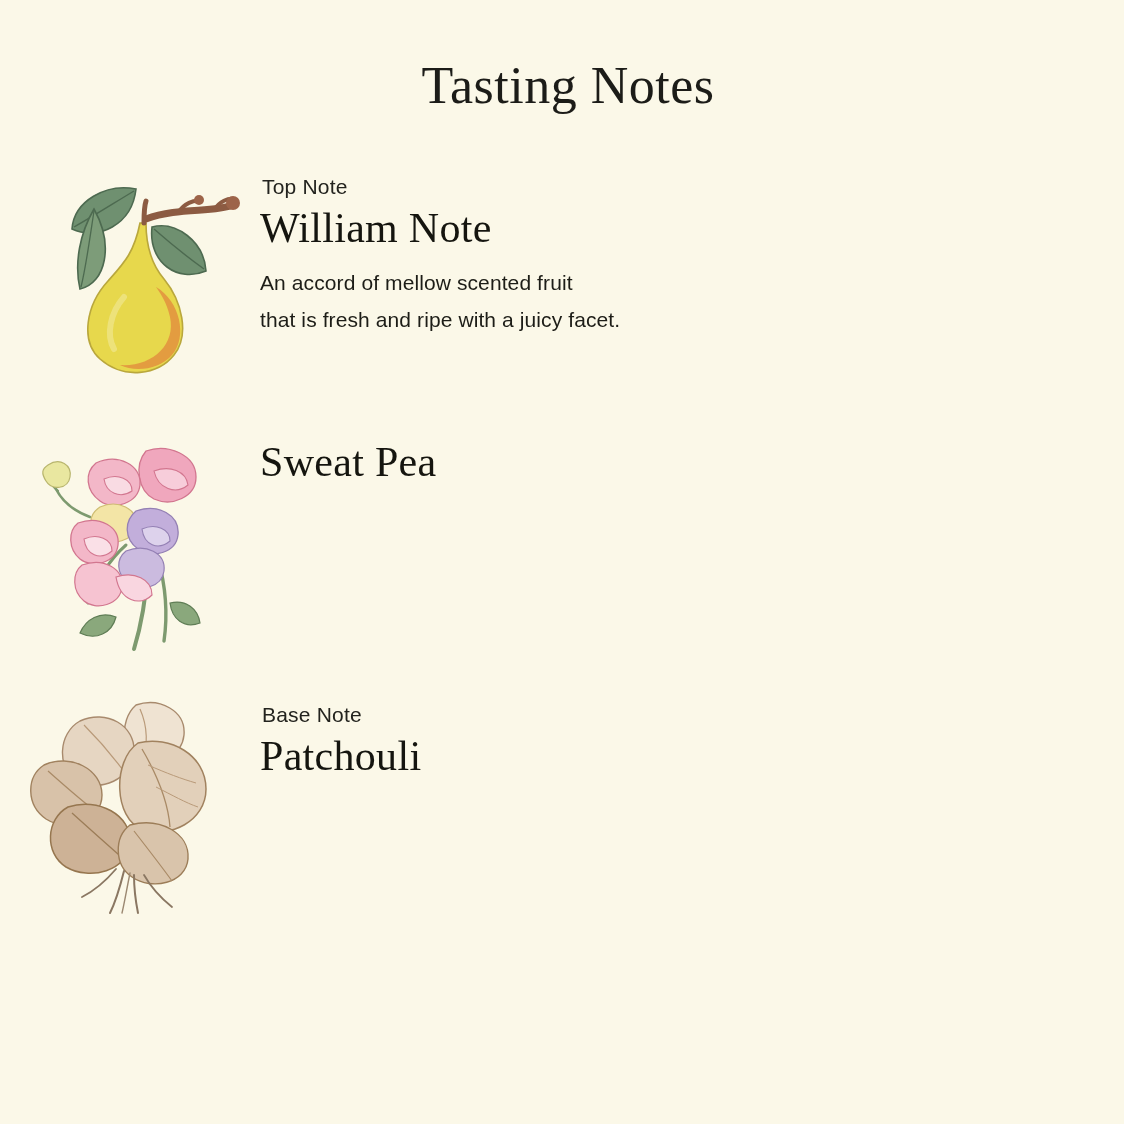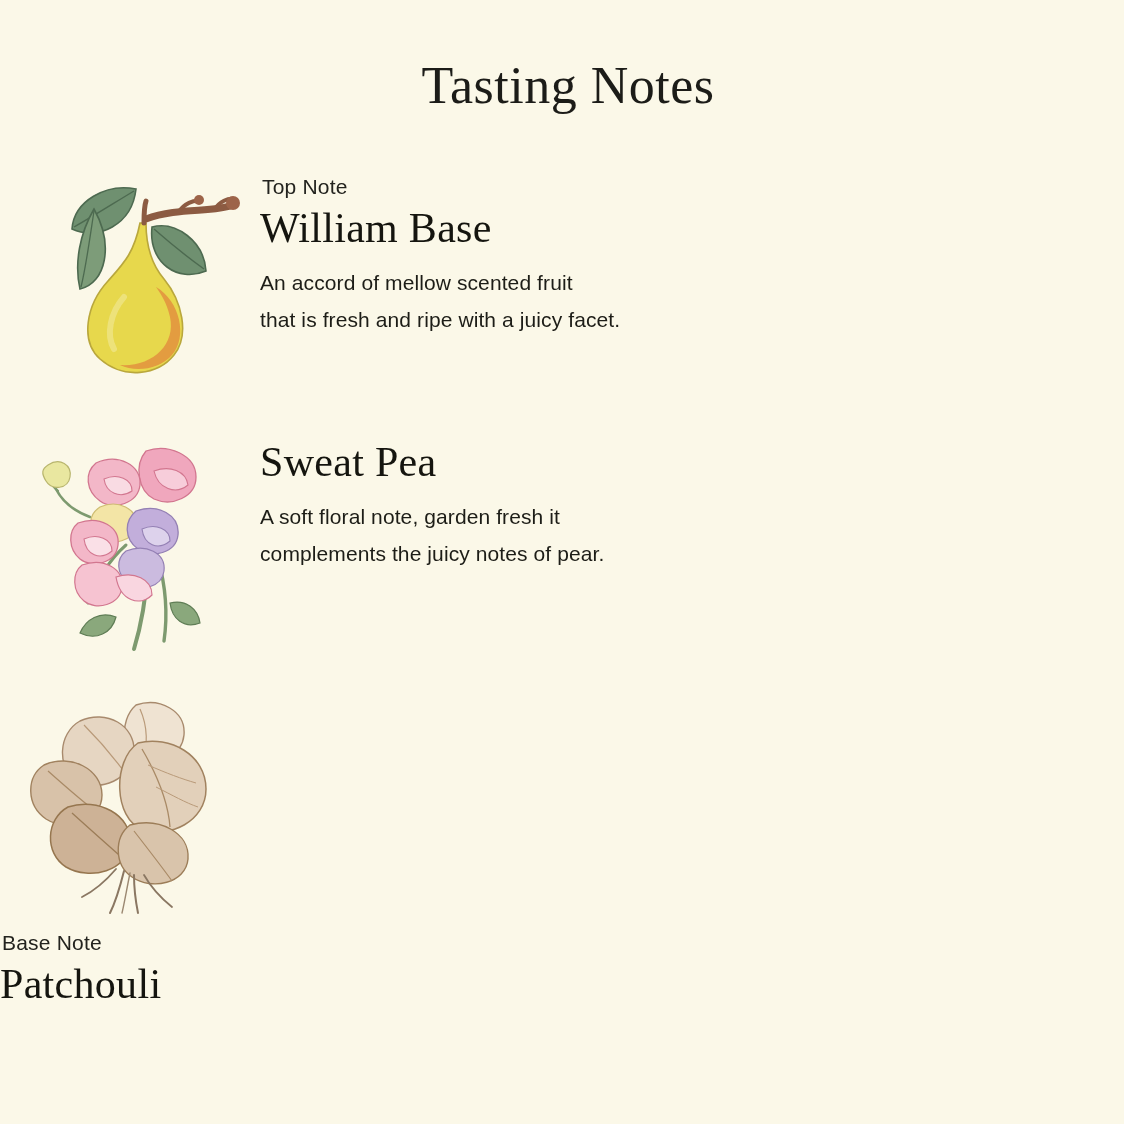--- a/index.html
+++ b/index.html
@@ -72,21 +72,21 @@
     font-size: 21px;
     line-height: 1.75;
     color: #1d1d17;
     margin: 0;
     max-width: 620px;
     letter-spacing: 0.1px;
   }
   
   .row-1 { margin-top: 0; }
   .row-2 { margin-top: 36px; }
-  .row-3 { margin-top: 36px; flex-direction: column; }
+  .row-3 { margin-top: 36px; }
 </style>
 </head>
 <body>
 
 <div class="page">
 
   <h1 class="title">Tasting Notes</h1>
 
   <div class="notes">
 
@@ -108,21 +108,21 @@
           <path d="M126 62 C142 76 162 92 176 102" stroke="#4d6a50" stroke-width="1.4" fill="none"></path>
 
           <path d="M112 56 C106 86 96 96 80 114 C58 138 52 174 72 192 C96 213 130 208 146 188 C162 168 154 134 136 112 C124 98 118 80 118 56 Z" fill="#e7d84c" stroke="#b9a73c" stroke-width="1.6"></path>
           <path d="M128 120 C152 134 160 170 144 188 C132 202 108 206 92 198 C124 200 148 178 142 150 C139 136 133 127 128 120 Z" fill="#e18a3e" opacity="0.78"></path>
           <path d="M96 130 C82 146 78 168 86 182" stroke="#f2ea9a" stroke-width="6" fill="none" opacity="0.6" stroke-linecap="round"></path>
           <path d="M116 56 C116 44 116 40 118 34" stroke="#8c5b42" stroke-width="5" fill="none" stroke-linecap="round"></path>
         </svg>
       </div>
       <div class="note-text">
         <div class="note-kicker">Top Note</div>
-        <div class="note-name">William Base</div>
+        <div class="note-name">William Note</div>
         <p class="note-desc">
           <span>An accord of mellow scented fruit</span><br>
           <span>that is fresh and ripe with a juicy facet.</span>
         </p>
       </div>
     </div>
 
     <div class="note-row row-2">
       <div class="note-art">
         <svg width="220" height="230" viewBox="0 0 220 230" style="left:30px; top:0px;">
@@ -150,24 +150,20 @@
           <path d="M48 96 C70 88 90 100 88 118 C86 136 62 142 50 132 C38 122 38 104 48 96 Z" fill="#f3b7c8" stroke="#d2768f" stroke-width="1.3"></path>
           <path d="M54 112 C68 106 82 112 82 124 C70 134 56 128 54 112 Z" fill="#fae0e7" stroke="#d2768f" stroke-width="1.1"></path>
           <path d="M52 138 C74 130 94 142 92 160 C90 178 66 184 54 174 C42 164 42 146 52 138 Z" fill="#f6c3d1" stroke="#d2768f" stroke-width="1.2"></path>
           <path d="M86 150 C104 144 122 152 122 168 C110 180 90 174 86 150 Z" fill="#f9d6e0" stroke="#d2768f" stroke-width="1.2"></path>
 
           <path d="M18 38 C30 30 42 38 40 50 C38 62 22 64 16 54 C11 46 12 42 18 38 Z" fill="#e9e7a0" stroke="#b8b56d" stroke-width="1.2"></path>
         </svg>
       </div>
       <div class="note-text">
         <div class="note-name">Sweat Pea</div>
-        <p class="note-desc">
-          <span>A soft floral note, garden fresh it</span><br>
-          <span>complements the juicy notes of  pear.</span>
-        </p>
       </div>
     </div>
 
     <div class="note-row row-3">
       <div class="note-art">
         <svg width="230" height="225" viewBox="0 0 230 225" style="left:20px; top:0px;">
 
           <path d="M116 14 C140 6 166 20 164 44 C162 64 140 76 120 70 C102 64 98 30 116 14 Z" fill="#efe3d2" stroke="#a88a6d" stroke-width="1.4"></path>
           <path d="M120 18 C128 36 128 56 122 68" stroke="#b99a79" stroke-width="1.2" fill="none"></path>
           <path d="M60 30 C86 18 116 34 114 62 C112 88 80 102 58 90 C36 78 38 42 60 30 Z" fill="#e6d6c2" stroke="#a88a6d" stroke-width="1.4"></path>

